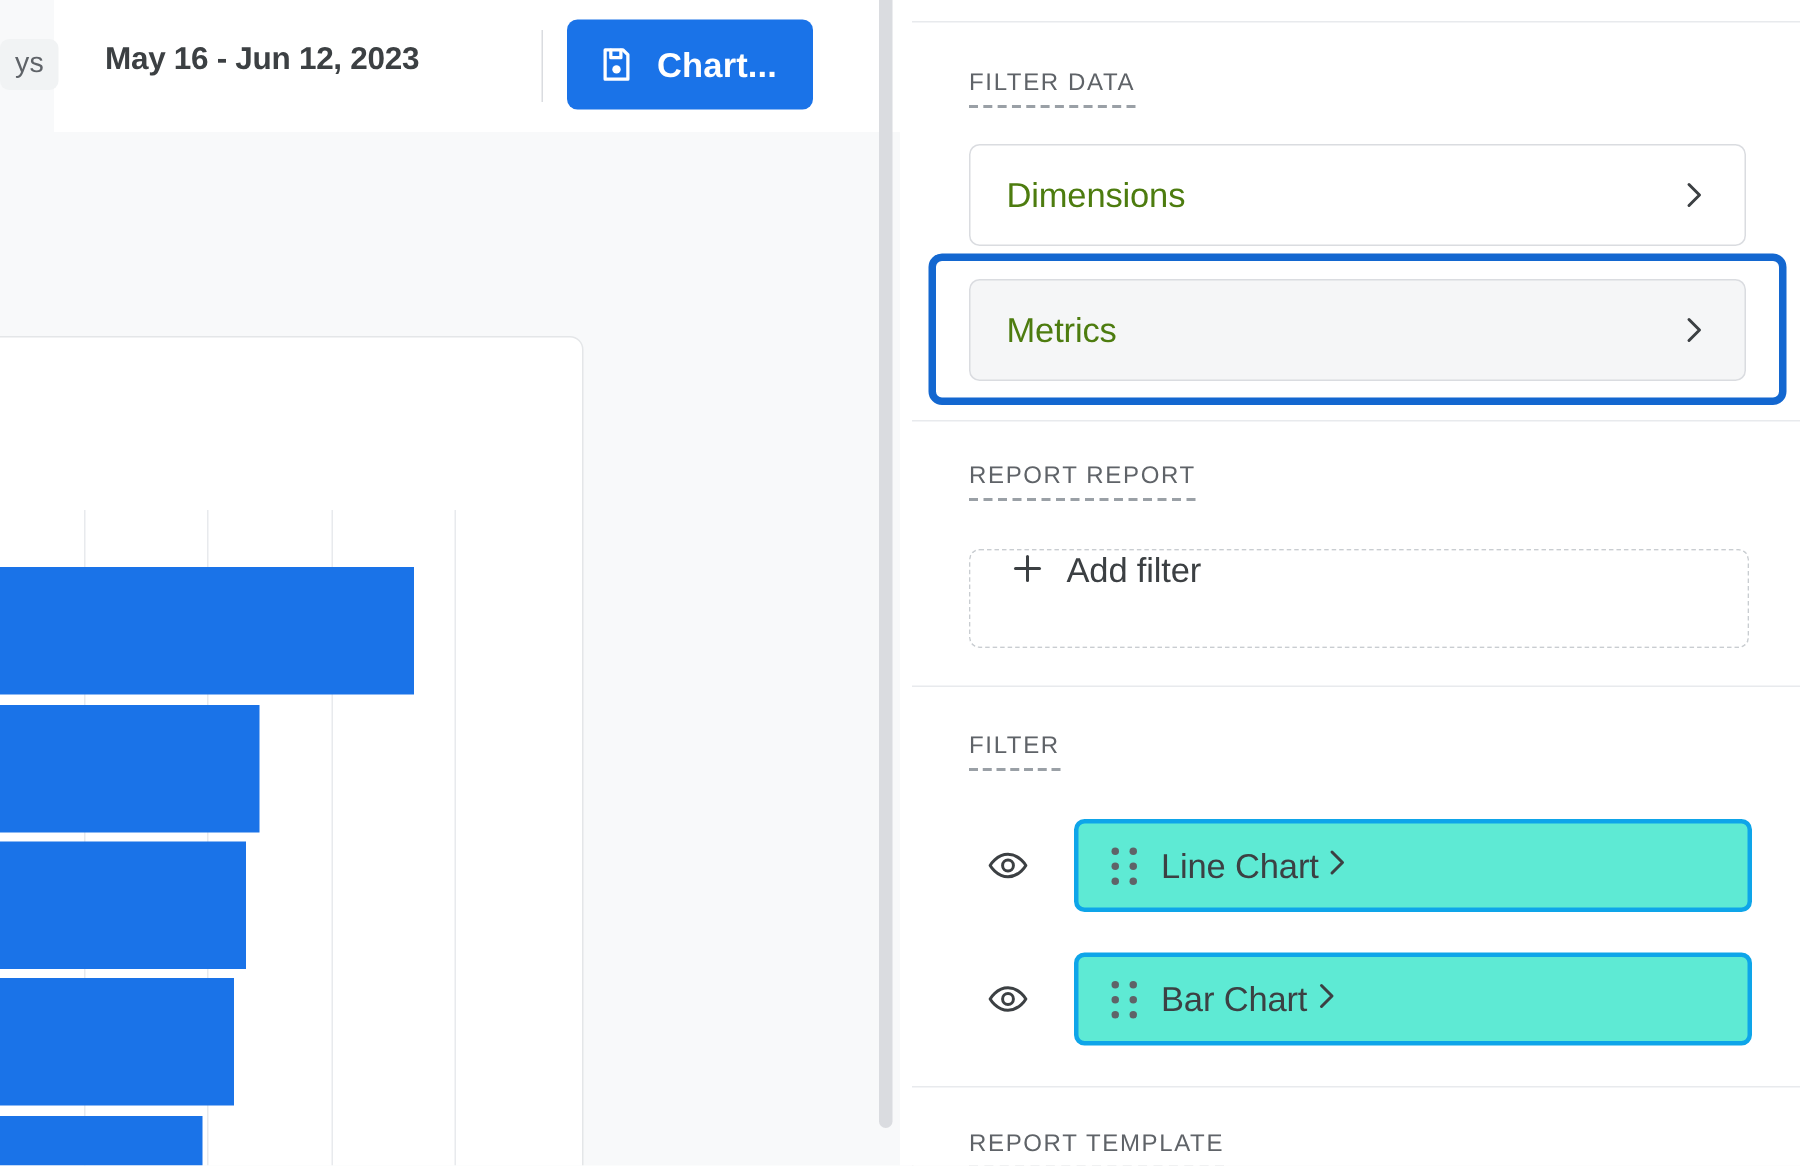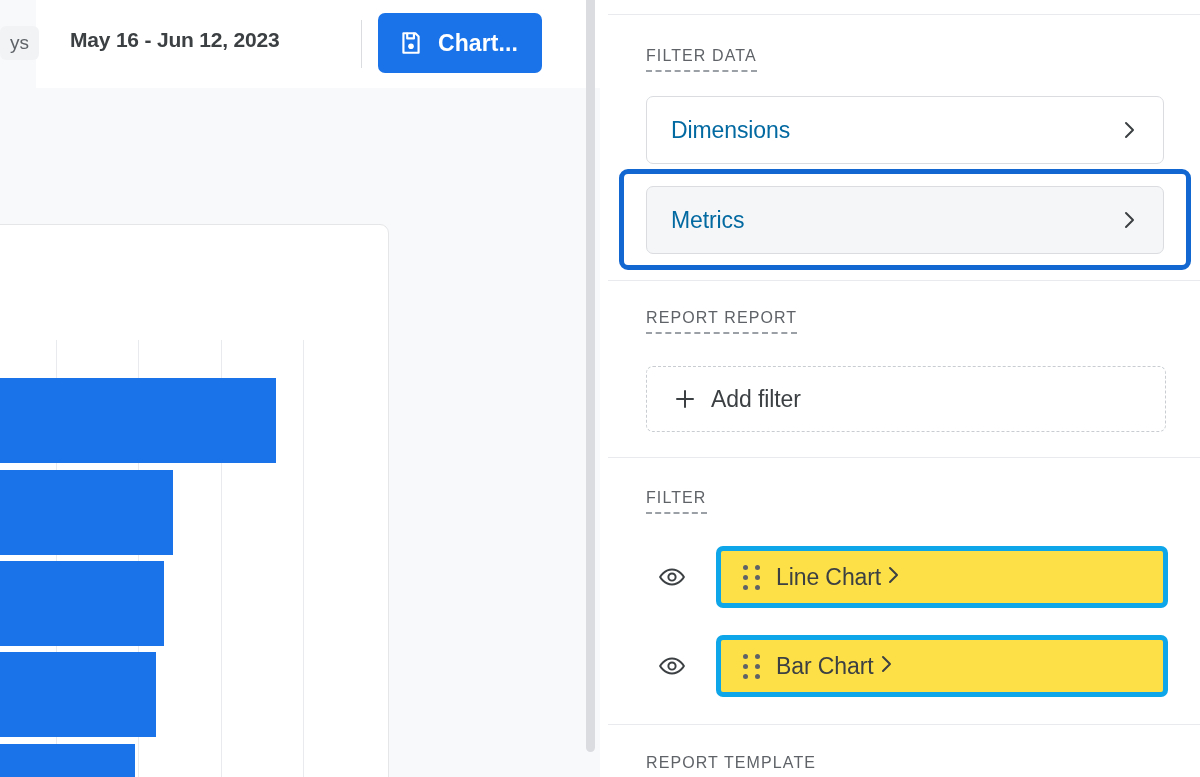--- a/index.html
+++ b/index.html
@@ -187,21 +187,21 @@
     box-sizing: border-box;
     border: 1px solid #dadce0;
     border-radius: 7px;
     background: #ffffff;
     display: flex;
     align-items: center;
     cursor: pointer;
   }
   .panel-row .row-label {
     font-size: 23px;
-    color: #0369a1;
+    color: #4d7c0f;
     letter-spacing: -.1px;
     white-space: nowrap;
   }
   .panel-row .chevron {
     position: absolute;
     right: 22px;
     top: 50%;
     transform: translateY(-50%);
     display: flex;
   }
@@ -217,21 +217,21 @@
     pointer-events: none;
   }
 
   .add-filter {
     position: absolute;
     box-sizing: border-box;
     border: 1px dashed #c9cdd1;
     border-radius: 7px;
     background: #ffffff;
     display: flex;
-    align-items: center;
+    align-items: flex-start;
     cursor: pointer;
   }
   .add-filter .plus-icon {
     display: flex;
     margin-left: 26px;
     margin-right: 14px;
   }
   .add-filter .add-label {
     font-size: 23px;
     color: #3c4043;
@@ -246,23 +246,23 @@
   .eye-icon-btn {
     width: 40px; height: 40px;
     display: flex;
     align-items: center;
     justify-content: center;
     cursor: pointer;
     flex: none;
   }
   .chart-row {
     box-sizing: border-box;
-    border: 5px solid #0ea5e9;
+    border: 3px solid #0ea5e9;
     border-radius: 7px;
-    background: #fde047;
+    background: #5eead4;
     height: 62px;
     display: flex;
     align-items: center;
     position: relative;
     cursor: pointer;
   }
   .drag-handle {
     margin-left: 22px;
     margin-right: 16px;
     display: grid;

